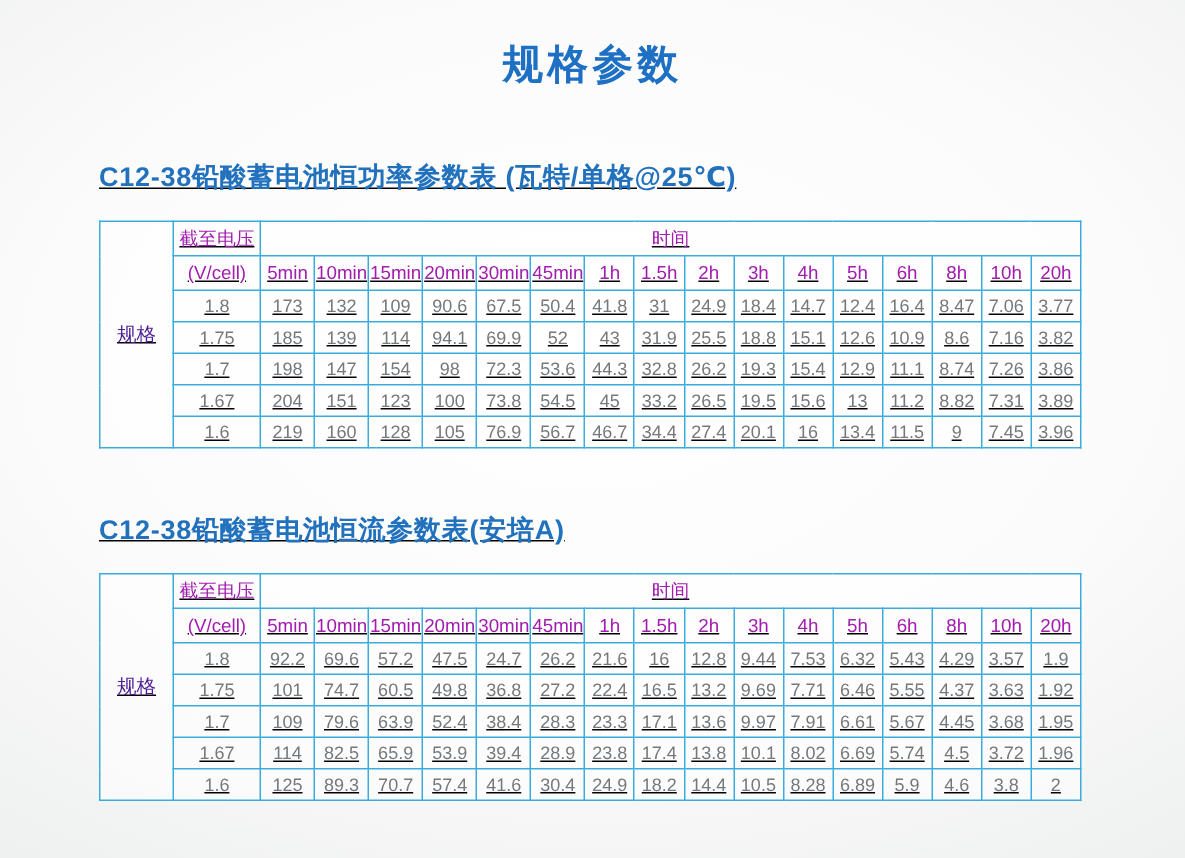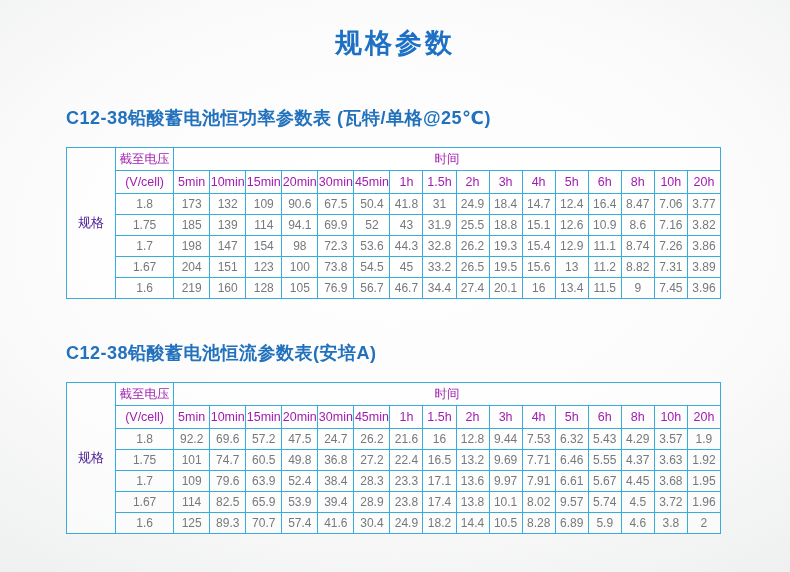--- a/index.html
+++ b/index.html
@@ -6,21 +6,21 @@
   body{
     width:790px;height:572px;overflow:hidden;
     font-family:"Liberation Sans","DejaVu Sans",sans-serif;
     background:radial-gradient(ellipse 85% 75% at 50% 42%, #ffffff 0%, #fbfbfb 55%, #eeefef 100%);
   }
   .page-title{
     margin:0;padding-top:22px;height:42px;line-height:42px;
     text-align:center;font-size:27px;font-weight:700;letter-spacing:3px;
     color:#1d70c4;
   }
-  .spec-section{margin:41px 0 0 66px;}
+  .spec-section{margin:41px 0 0 66px;text-decoration:underline;}
   .section-title{
     margin:0 0 16px 0;font-size:18px;line-height:26px;font-weight:600;
     color:#2171bd;letter-spacing:0.5px;
   }
   .spec-table{
     border-collapse:collapse;table-layout:fixed;width:655px;
     background:rgba(255,255,255,0.55);
   }
   .spec-table th,.spec-table td{
     border:1px solid #3aabdd;text-align:center;vertical-align:middle;
@@ -297,21 +297,21 @@
           <td>82.5</td>
           <td>65.9</td>
           <td>53.9</td>
           <td>39.4</td>
           <td>28.9</td>
           <td>23.8</td>
           <td>17.4</td>
           <td>13.8</td>
           <td>10.1</td>
           <td>8.02</td>
-          <td>9.57</td>
+          <td>6.69</td>
           <td>5.74</td>
           <td>4.5</td>
           <td>3.72</td>
           <td>1.96</td>
         </tr>
         <tr>
           <td>1.6</td>
           <td>125</td>
           <td>89.3</td>
           <td>70.7</td>

